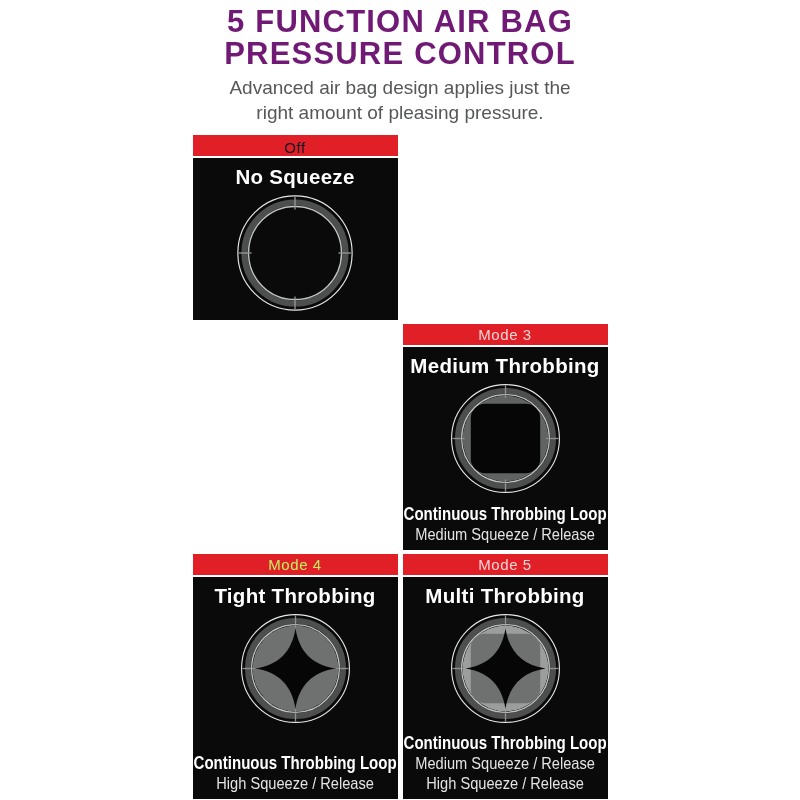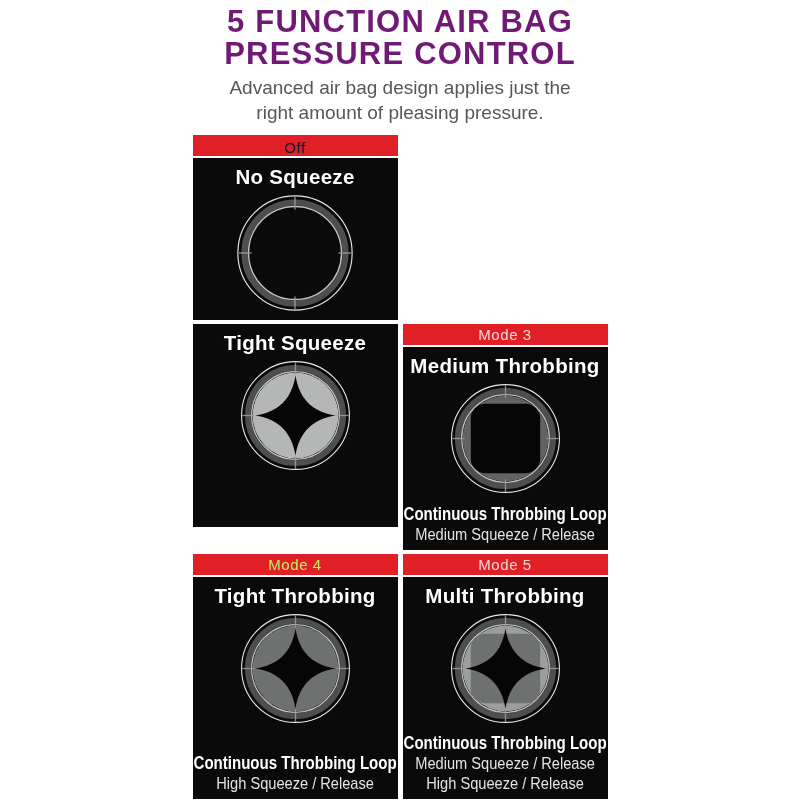--- a/index.html
+++ b/index.html
@@ -85,30 +85,20 @@
             <use href="#rings"></use>
           </svg>
         </div>
       </div>
 
     </div>
 
     <div class="g-row r2">
 
       <div class="panel">
-        <div class="cell" style="background: rgb(10, 10, 10);">
-          <div class="cell-title">Tight Squeeze</div>
-          <svg class="dial" viewBox="0 0 140 140">
-            <g clip-path="url(#dialclip)">
-              <circle cx="70" cy="70" r="51.5" fill="#b5b7b6"></circle>
-              <use href="#starpath" fill="#060606"></use>
-            </g>
-            <use href="#rings"></use>
-          </svg>
-        </div>
       </div>
 
       <div class="panel">
         <div class="mode-bar" style="background: rgb(225, 31, 38); color: rgb(246, 214, 213);">
           <span>Mode 3</span>
         </div>
         <div class="cell" style="background: rgb(10, 10, 10);">
           <div class="cell-title">Medium Throbbing</div>
           <svg class="dial" viewBox="0 0 140 140">
             <g clip-path="url(#dialclip)">

